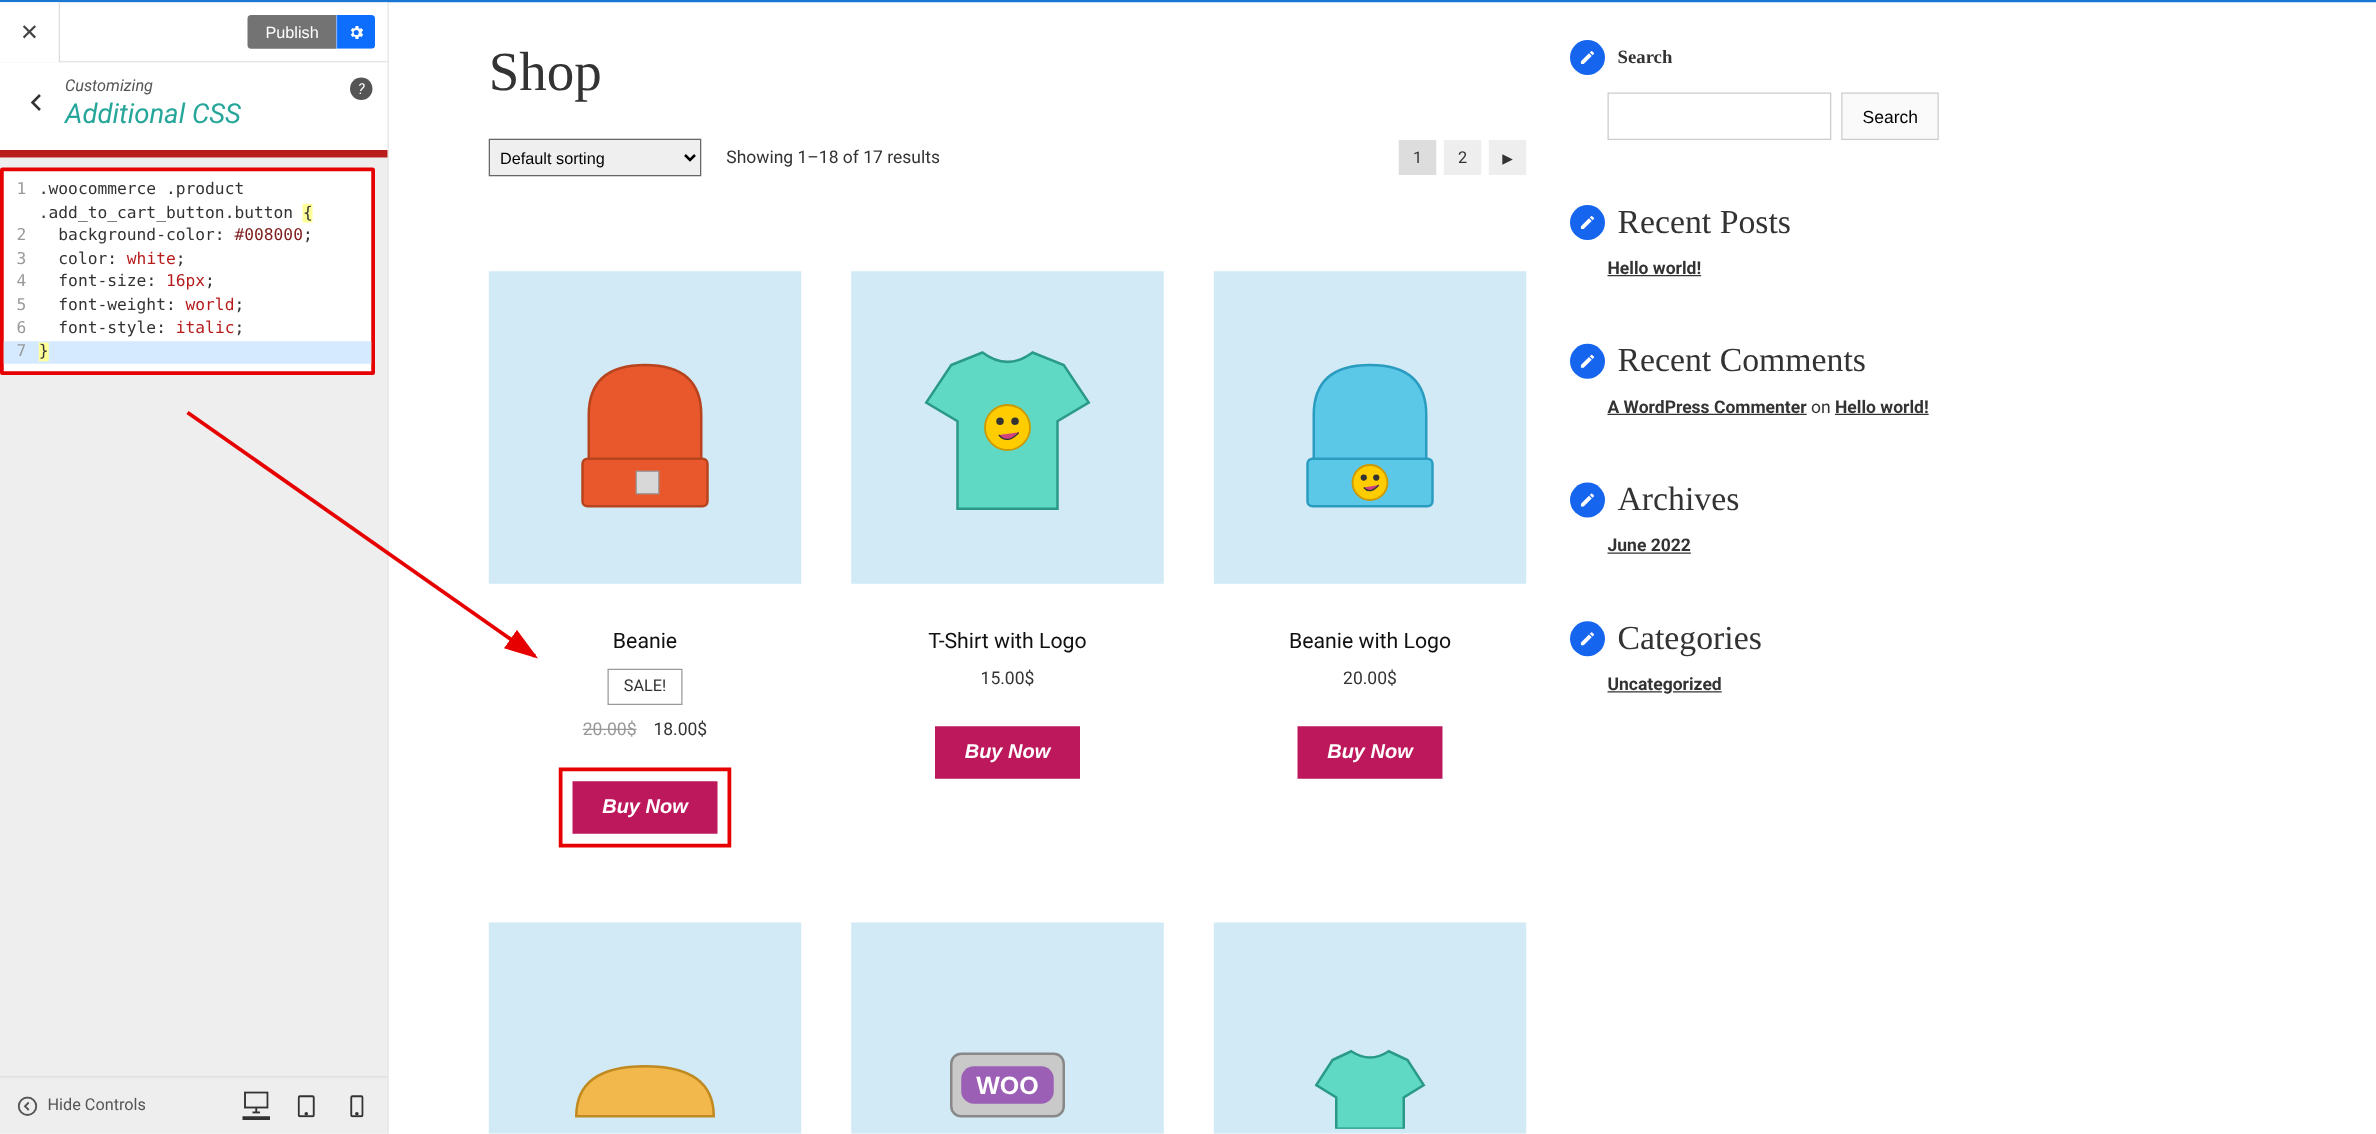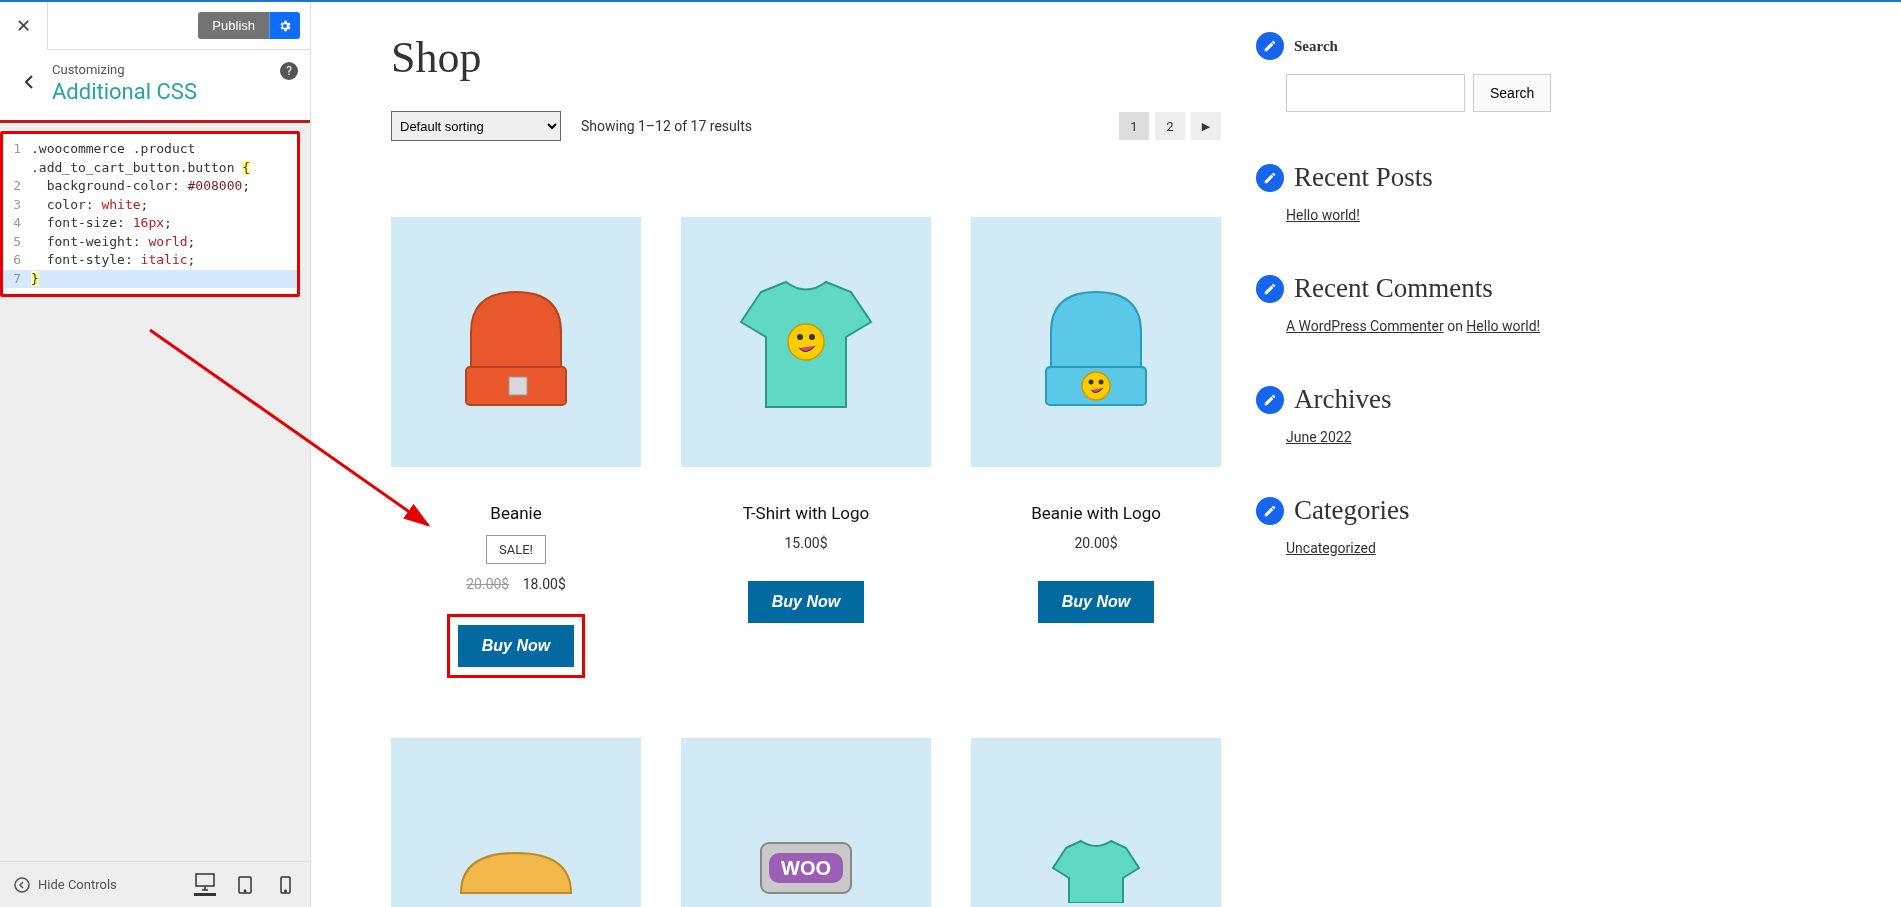--- a/index.html
+++ b/index.html
@@ -6,21 +6,21 @@
     body { font-family: -apple-system, BlinkMacSystemFont, "Segoe UI", Roboto, sans-serif; font-size: 13px; color: #333; overflow: hidden; }
     .app { display: flex; height: 907px; width: 1901px; background:#fff; border-top: 2px solid #1976d2; }
 
     
     .customizer { width: 311px; background: #eeeeee; display: flex; flex-direction: column; border-right: 1px solid #ddd; }
     .customizer-header { display: flex; align-items: center; justify-content: space-between; padding: 0; height: 48px; border-bottom: 1px solid #ddd; background:#fff; }
     .close-x { width: 48px; height: 48px; display:flex; align-items:center; justify-content:center; font-size: 18px; color:#444; background:#fff; border-right:1px solid #ddd; cursor:pointer;}
     .publish-wrap { display:flex; gap:0; margin-right:10px; }
     .publish-btn { background:#737373; color:#fff; border:none; padding:6px 14px; border-radius:3px 0 0 3px; font-size:13px; cursor:pointer;}
     .publish-gear { background:#0d6efd; color:#fff; border:none; border-left:1px solid rgba(255,255,255,0.3); padding:6px 8px; border-radius:0 3px 3px 0; cursor:pointer; display:flex; align-items:center; }
-    .section-hdr { display:flex; align-items:flex-start; padding: 12px 14px 16px 12px; background:#fff; border-bottom:3px solid #b91c1c; position:relative; }
+    .section-hdr { display:flex; align-items:flex-start; padding: 12px 14px 16px 12px; background:#fff; border-bottom:6px solid #b91c1c; position:relative;font-style:italic; }
     .back-btn { width:34px; height:40px; display:flex; align-items:center; justify-content:center; font-size:20px; color:#333; cursor:pointer; margin-right:6px; }
     .section-titles { flex:1; }
     .section-titles .small { color:#555; font-size:13px; }
     .section-titles .big { color: #26a69a; font-size:22px; font-weight:400; margin-top:2px; }
     .help-icon { position:absolute; right:12px; top:12px; width:18px; height:18px; border-radius:50%; background:#555; color:#fff; font-size:12px; display:flex; align-items:center; justify-content:center; cursor:pointer; }
 
     .code-area { flex:1; background:#eee; padding: 8px 10px 0 0; }
     .code-box { border: 3px solid #e60000; border-radius:2px; background:#fff; position:relative; }
     .code-editor { font-family: Consolas, Menlo, monospace; font-size:13px; line-height: 18.5px; padding: 6px 0; }
     .code-line { display:flex; }
@@ -53,37 +53,37 @@
     .pager .pg + .pg { margin-left:6px; }
     .pager .pg.arrow { font-size:11px; }
 
     .products { display:grid; grid-template-columns: repeat(3, 1fr); gap: 60px 40px; }
     .product { text-align:center; }
     .product-img { width: 100%; aspect-ratio: 1/1; background:#d1eaf5; display:flex; align-items:center; justify-content:center; }
     .product-name { margin-top: 36px; font-size:17px; color:#111; }
     .sale-badge { display:inline-block; border:1px solid #999; padding:6px 12px; font-size:13px; color:#333; margin-top:12px; }
     .price { margin-top: 12px; font-size:14px; color:#333; }
     .price .old { color:#999; text-decoration: line-through; margin-right: 10px; }
-    .buy-btn { margin-top: 30px; background:#0369a1; border:none; color:#fff; font-weight:bold; font-style:italic; font-size:16px; padding: 12px 24px; cursor:pointer; }
+    .buy-btn { margin-top: 30px; background:#be185d; border:none; color:#fff; font-weight:bold; font-style:italic; font-size:16px; padding: 12px 24px; cursor:pointer; }
 
     
     .highlight-box { border: 3px solid #e60000; display:inline-block; padding: 8px; margin-top:22px; }
     .highlight-box .buy-btn { margin-top:0; }
 
     
     .shop-side { width: 290px; padding-top: 10px; }
     .widget { margin-bottom: 50px; }
     .widget-hdr { display:flex; align-items:center; gap:10px; font-size: 27px; color:#333; font-family: Georgia, serif; font-weight:400; margin-bottom: 14px; }
     .widget-hdr .wlabel { font-size:15px; font-weight:bold; color:#333; font-family: inherit; }
     .edit-circ { width:28px; height:28px; border-radius:50%; background:#1565ef; color:#fff; display:flex; align-items:center; justify-content:center; flex-shrink:0; cursor:pointer; }
     .search-row { display:flex; gap:8px; margin-top:8px; align-items:flex-start; margin-left:30px; }
     .search-input { flex:1; height:38px; border:1px solid #ccc; background:#fff; }
     .search-btn { height:38px; padding: 0 16px; border:1px solid #ccc; background:#fafafa; cursor:pointer; font-size:14px; }
     .widget-body { margin-left: 30px; font-size:14px; }
-    .widget-body a { color:#333; text-decoration: underline; font-weight:normal; }
+    .widget-body a { color:#333; text-decoration: underline; font-weight:bold; }
     .widget-body .on { text-decoration:none; font-weight:normal; }
 
     
     .arrow-svg { position:absolute; top:0; left:0; pointer-events:none; }
   </style>
 </head>
 <body>
 
 <div class="app">
 
@@ -186,21 +186,21 @@
   <div class="preview">
     <div class="shop-wrap">
 
       <div class="shop-main">
         <h1 class="shop-title">Shop</h1>
 
         <div class="shop-controls">
           <select class="sort-select">
             <option>Default sorting</option>
           </select>
-          <span class="results-count">Showing 1–12 of 17 results</span>
+          <span class="results-count">Showing 1–18 of 17 results</span>
           <div class="pager">
             <div class="pg active">1</div>
             <div class="pg">2</div>
             <div class="pg arrow">▶</div>
           </div>
         </div>
 
         <div class="products">
 
           <div class="product">

